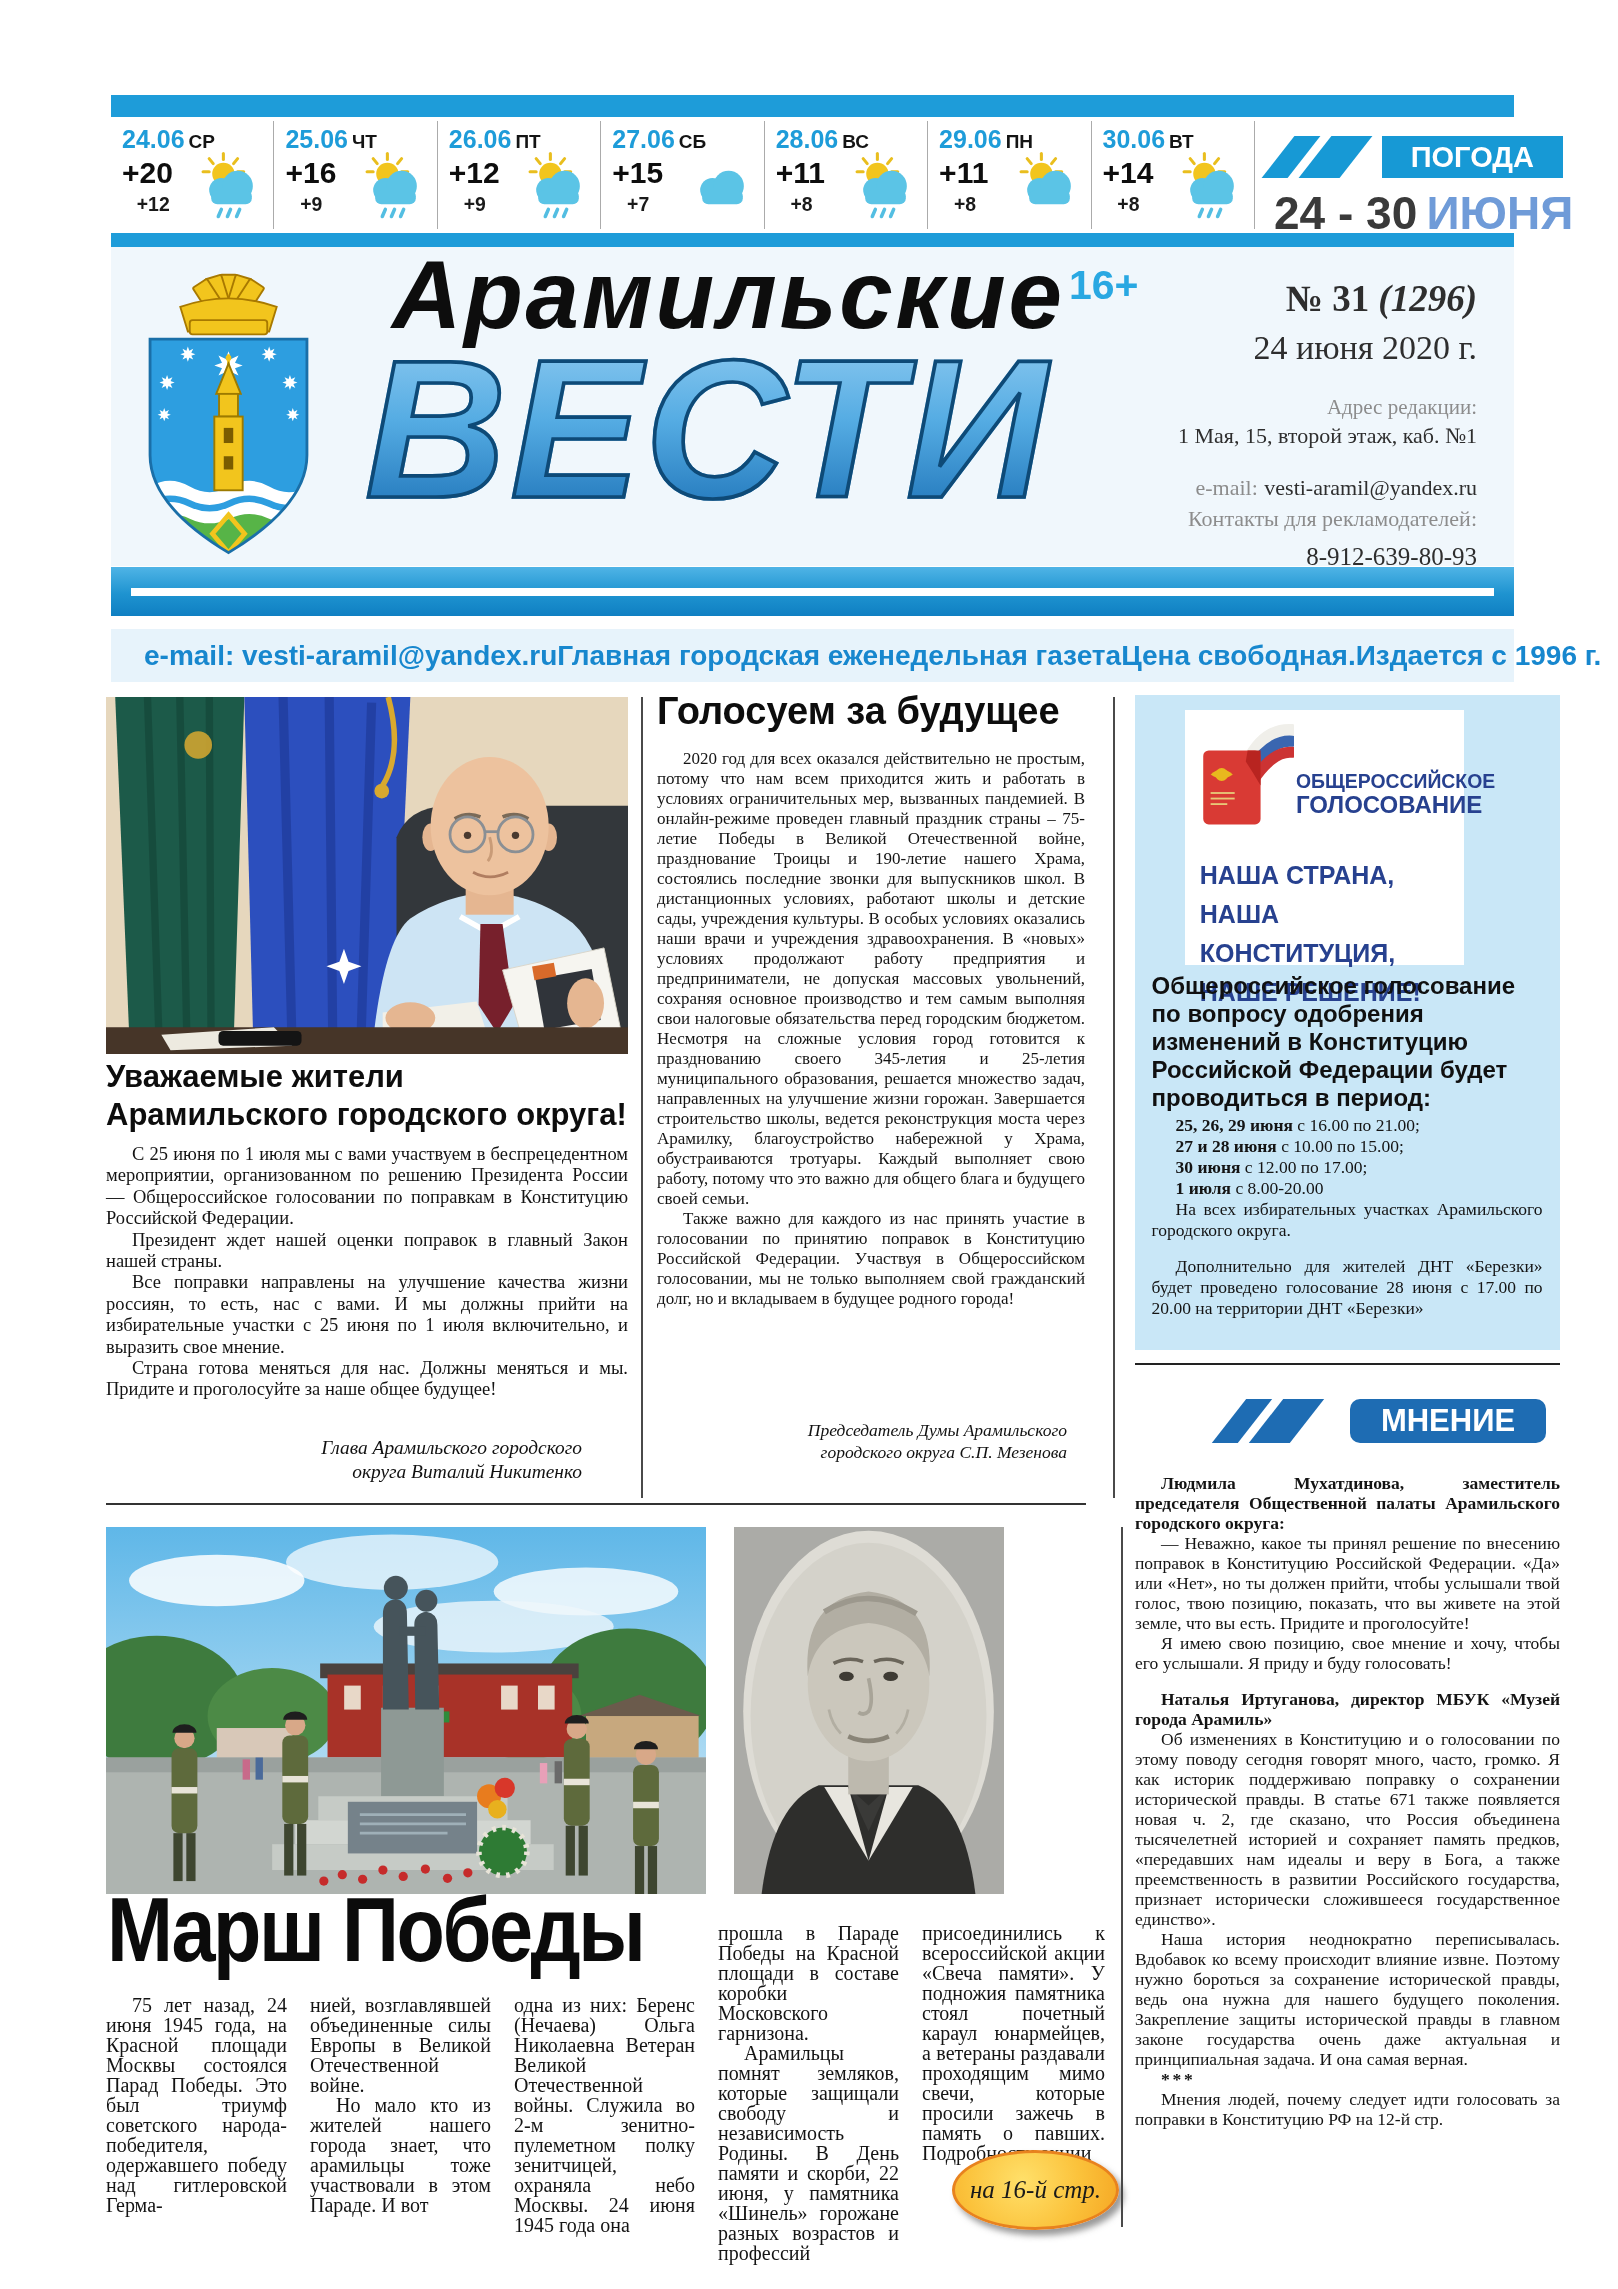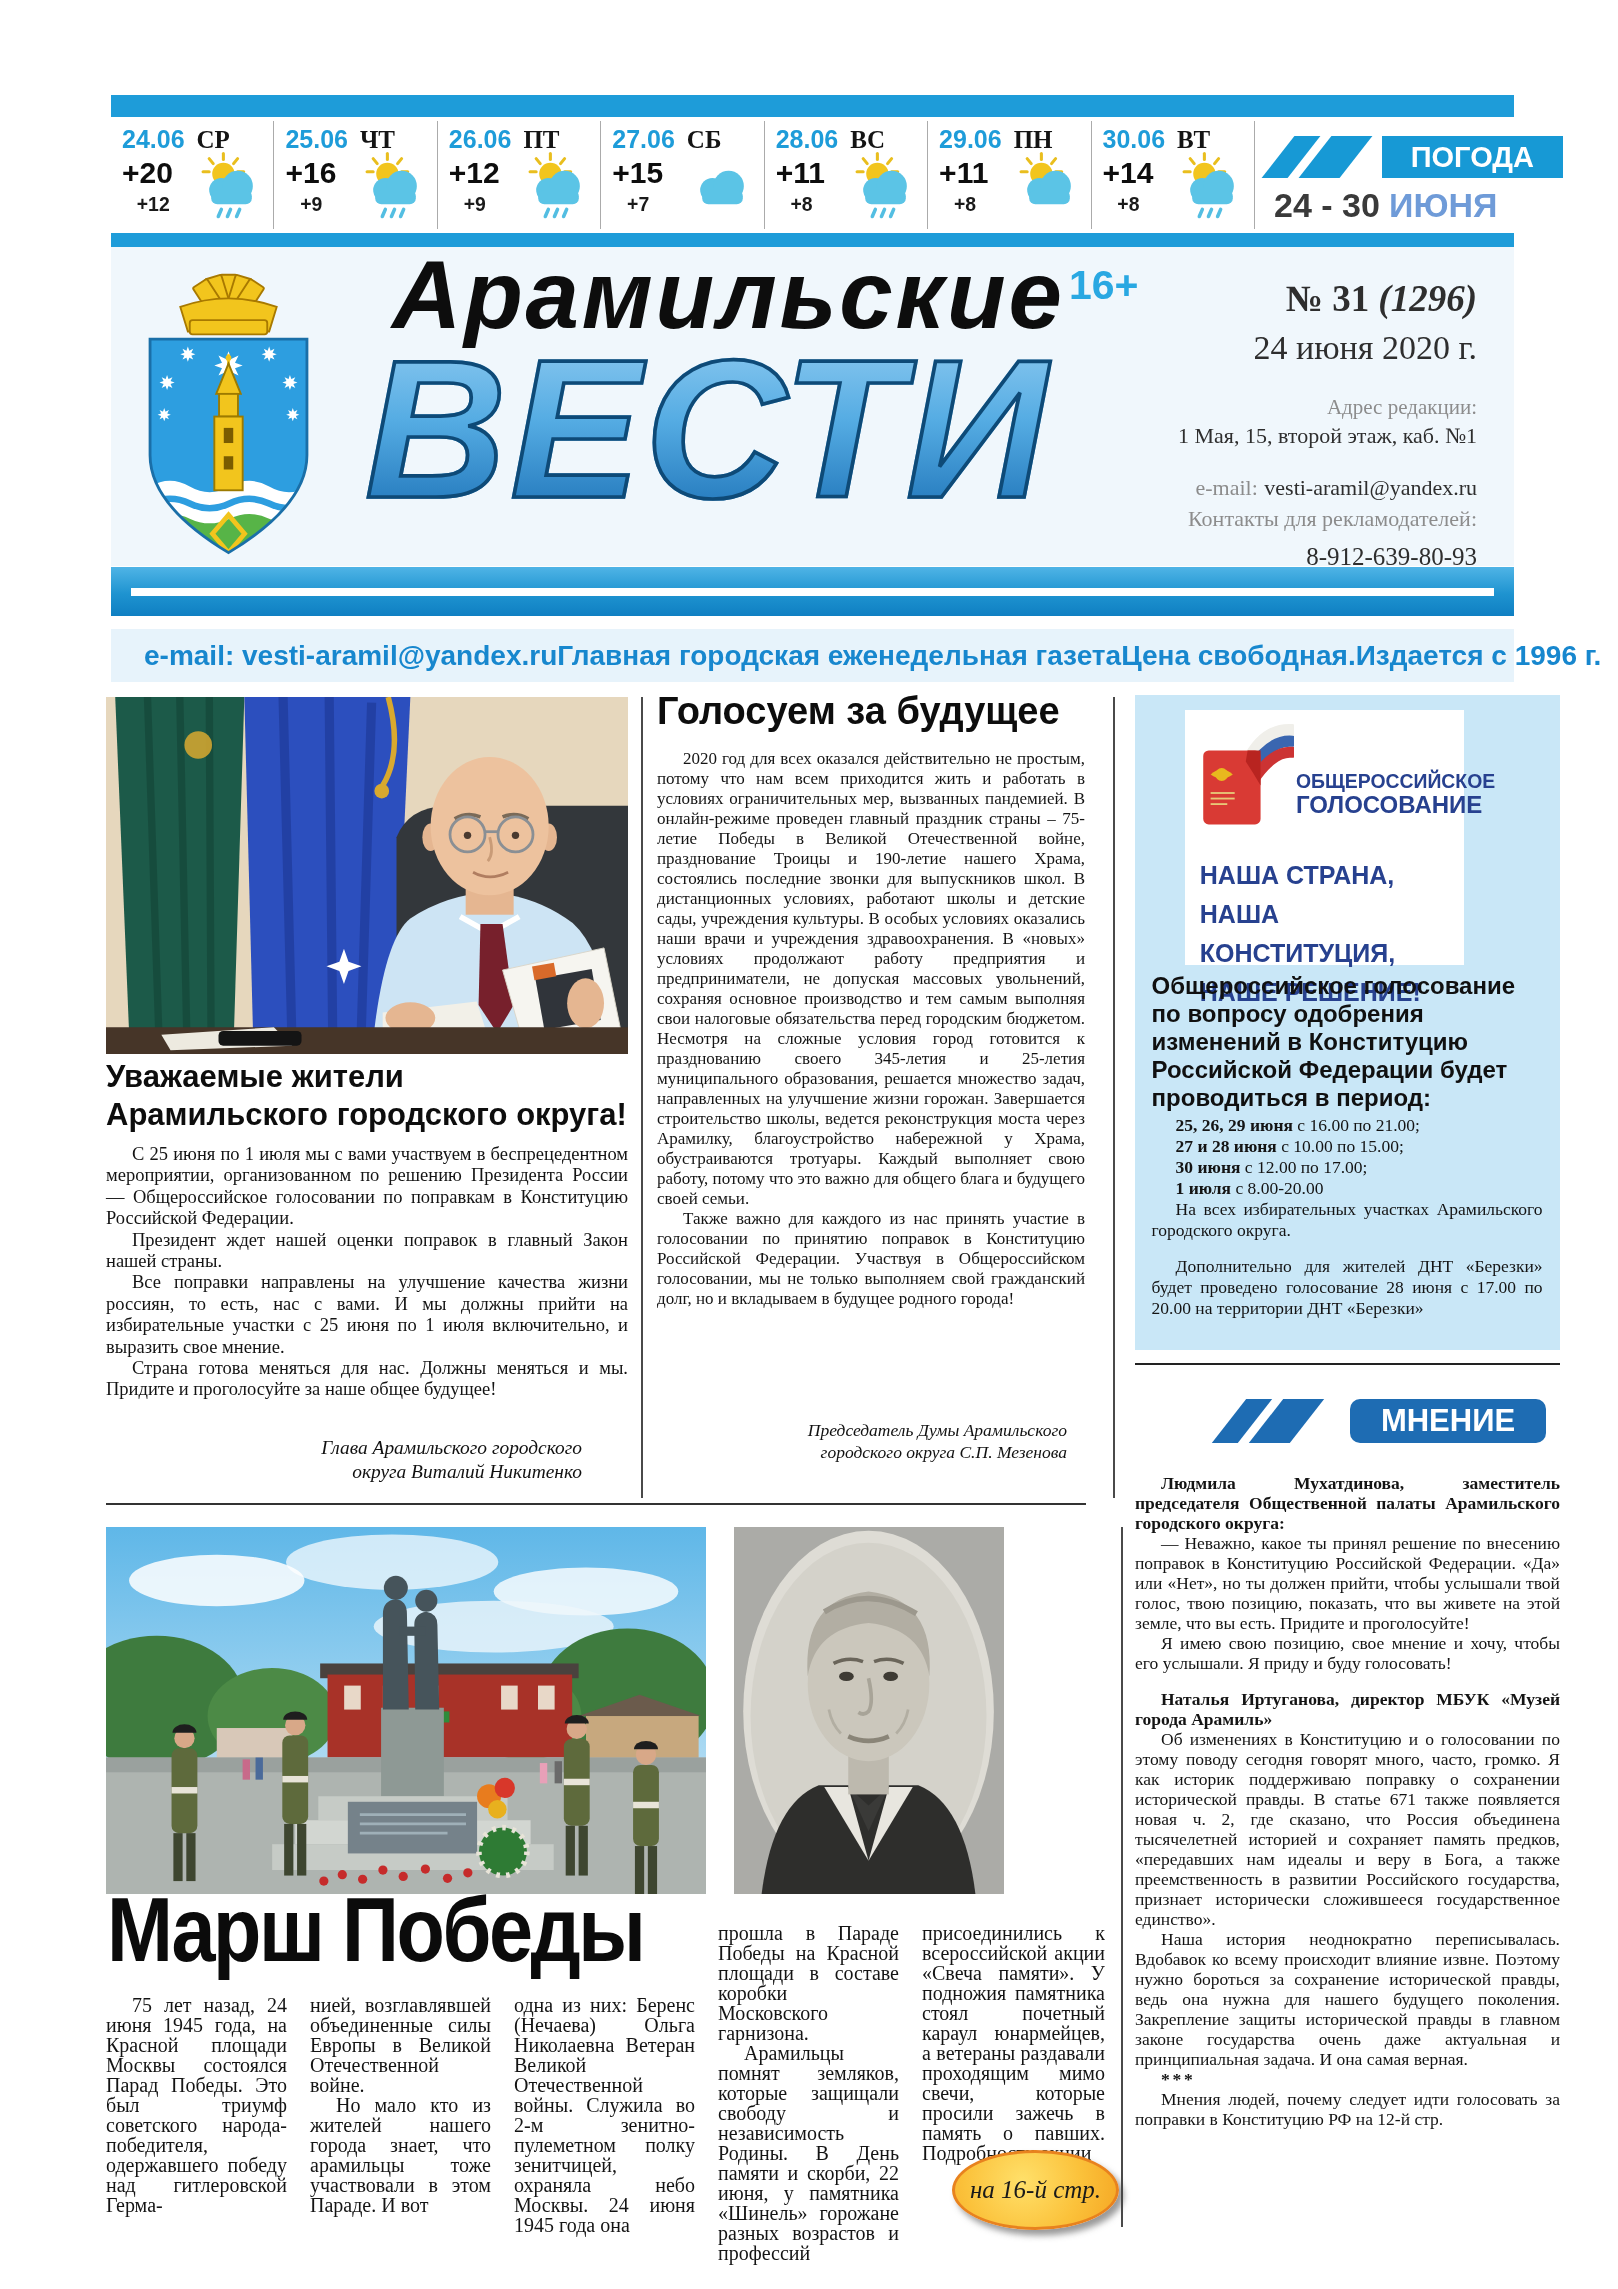--- a/index.html
+++ b/index.html
@@ -9,35 +9,35 @@
 
   
   .topbar1{left:111px;top:95px;width:1403px;height:22px;background:#1E9CD9;}
   .topbar2{left:111px;top:233px;width:1403px;height:14.8px;background:#1E9CD9;}
 
   
   .weather{left:111px;top:121px;width:1144px;height:108px;display:flex;}
   .wcell{flex:1;position:relative;border-right:0.9px solid #ABABAB;padding:3.7px 0 0 11px;}
   .w-line1{white-space:nowrap;}
   .w-date{color:#1E9CD9;font-weight:700;font-size:25px;}
-  .w-dow{color:#141414;font-weight:700;font-size:25px;margin-left:12px;font-family:Liberation Serif, serif;}
+  .w-dow{color:#141414;font-weight:700;font-size:19px;margin-left:4px;}
   .w-hi{font-weight:700;font-size:30px;color:#0d0d0d;margin-top:2.8px;}
   .w-lo{font-weight:700;font-size:19.4px;color:#1a1a1a;margin-left:14.8px;margin-top:2.8px;}
   .wicon{position:absolute;right:11px;top:29.5px;width:63px;height:68px;}
   .wicon-cloud .part-sun,.wicon-cloud .part-rain{display:none;}
   .wicon-sun-cloud .part-rain{display:none;}
 
   .badge{position:absolute;display:flex;align-items:stretch;}
   .stripe{background:#1799D5;transform:skewX(-38deg);}
   .badge-label{background:#1799D5;color:#fff;font-weight:700;display:flex;align-items:center;justify-content:center;}
   .pogoda{left:1278px;top:136px;height:42px;}
   .pogoda .stripe{width:26px;margin-right:11px;}
   .pogoda .stripe.s2{width:41px;}
   .pogoda .badge-label{font-size:29px;min-width:181px;margin-left:14.8px;}
-  .range{left:1274px;top:186px;width:284px;font-weight:700;font-size:34px;color:#3A3A3A;white-space:nowrap;}
+  .range{left:1274px;top:186px;width:284px;font-weight:700;font-size:46px;color:#3A3A3A;white-space:nowrap;}
   .range .month{color:#6F9BD8;margin-left:9.2px;}
 
   
   .mast-bg{left:111px;top:247px;width:1403px;height:319px;background:#F0F7FC;}
   .coa{left:138px;top:271px;width:181px;height:293px;}
   .title-top{left:392px;top:247px;font-style:italic;font-weight:800;font-size:96px;line-height:1;
              letter-spacing:2.8px;color:#0d0d0d;white-space:nowrap;}
   .age{left:1069px;top:262px;font-weight:700;font-size:41px;color:#29A8E2;}
   .vesti{left:365px;top:332px;font-style:italic;font-weight:900;font-size:196px;line-height:1;
          letter-spacing:3.7px;white-space:nowrap;color:#2D7FC0;}

